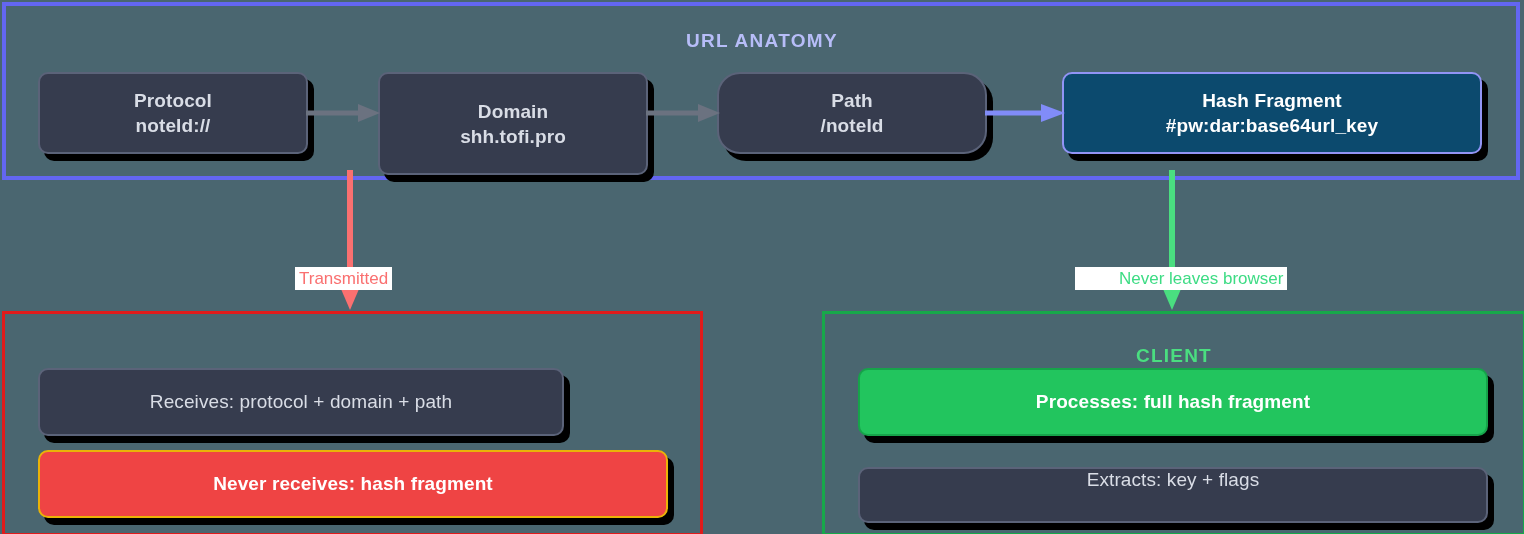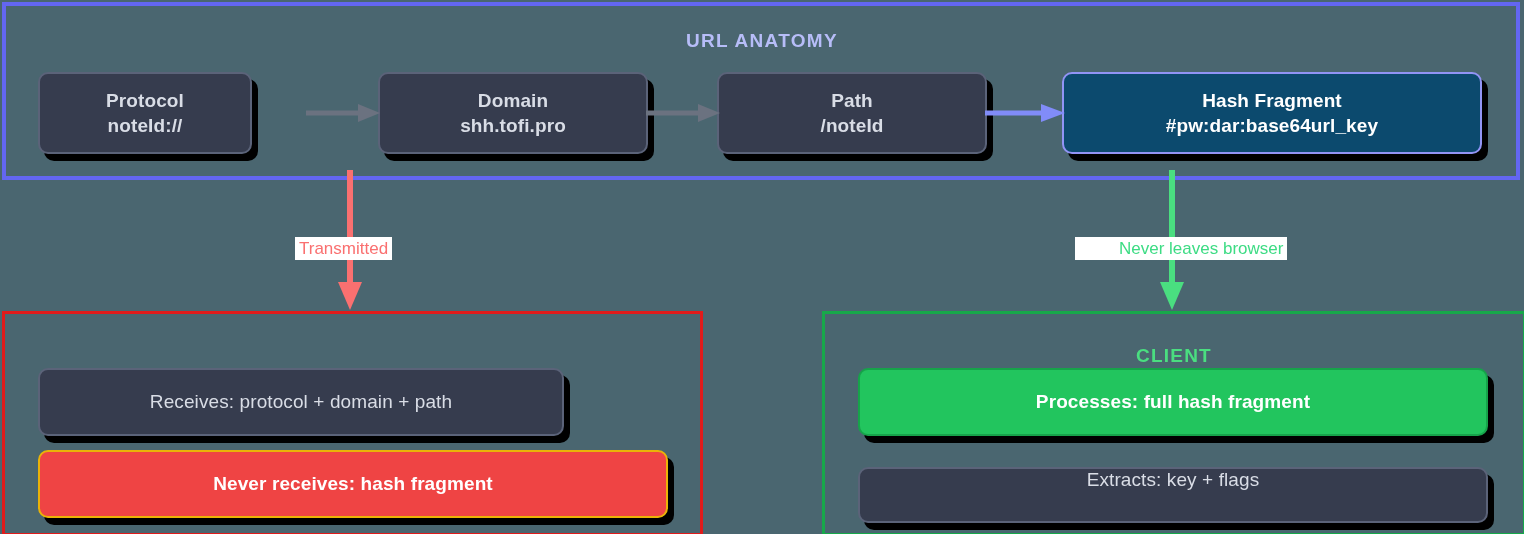--- a/index.html
+++ b/index.html
@@ -62,23 +62,23 @@
     left: 0;
     top: 30px;
     width: 1524px;
     text-align: center;
     color: #b7bdf8;
     font-size: 19px;
     font-weight: bold;
     letter-spacing: 1.3px;
   }
 
-  #node-protocol { left: 38px;   top: 72px;  width: 214px; height: 82px; }
-  #node-domain   { left: 378px;  top: 72px;  width: 270px; height: 82px; }
-  #node-path     { left: 717px;  top: 72px;  width: 270px; height: 82px; }
+  #node-protocol { left: 38px;   top: 72px;  width: 270px; height: 82px; }
+  #node-domain   { left: 378px;  top: 72px;  width: 270px; height: 103px; }
+  #node-path     { left: 717px;  top: 72px;  width: 270px; height: 82px; border-radius: 23px; }
   #node-hash     {
     left: 1062px; top: 72px; width: 420px; height: 82px;
     background: #0c4a6e;
     border: 2px solid #9294f5;
     color: #ffffff;
   }
 
   
   .h-arrow {
     position: absolute;
@@ -97,20 +97,21 @@
   #arrow-transmitted   { left: 330px;  top: 170px; height: 142px; }
   #arrow-never-leaves  { left: 1152px; top: 170px; height: 142px; }
 
   .edge-label {
     position: absolute;
     background: #ffffff;
     font-size: 17px;
     line-height: 21px;
     padding: 1px 4px;
     white-space: nowrap;
+    margin-top: 30px;
   }
   #label-transmitted {
     left: 295px;
     top: 237px;
     color: #fa7070;
   }
   #label-never-leaves {
     left: 1075px;
     top: 237px;
     color: #3ddc84;

